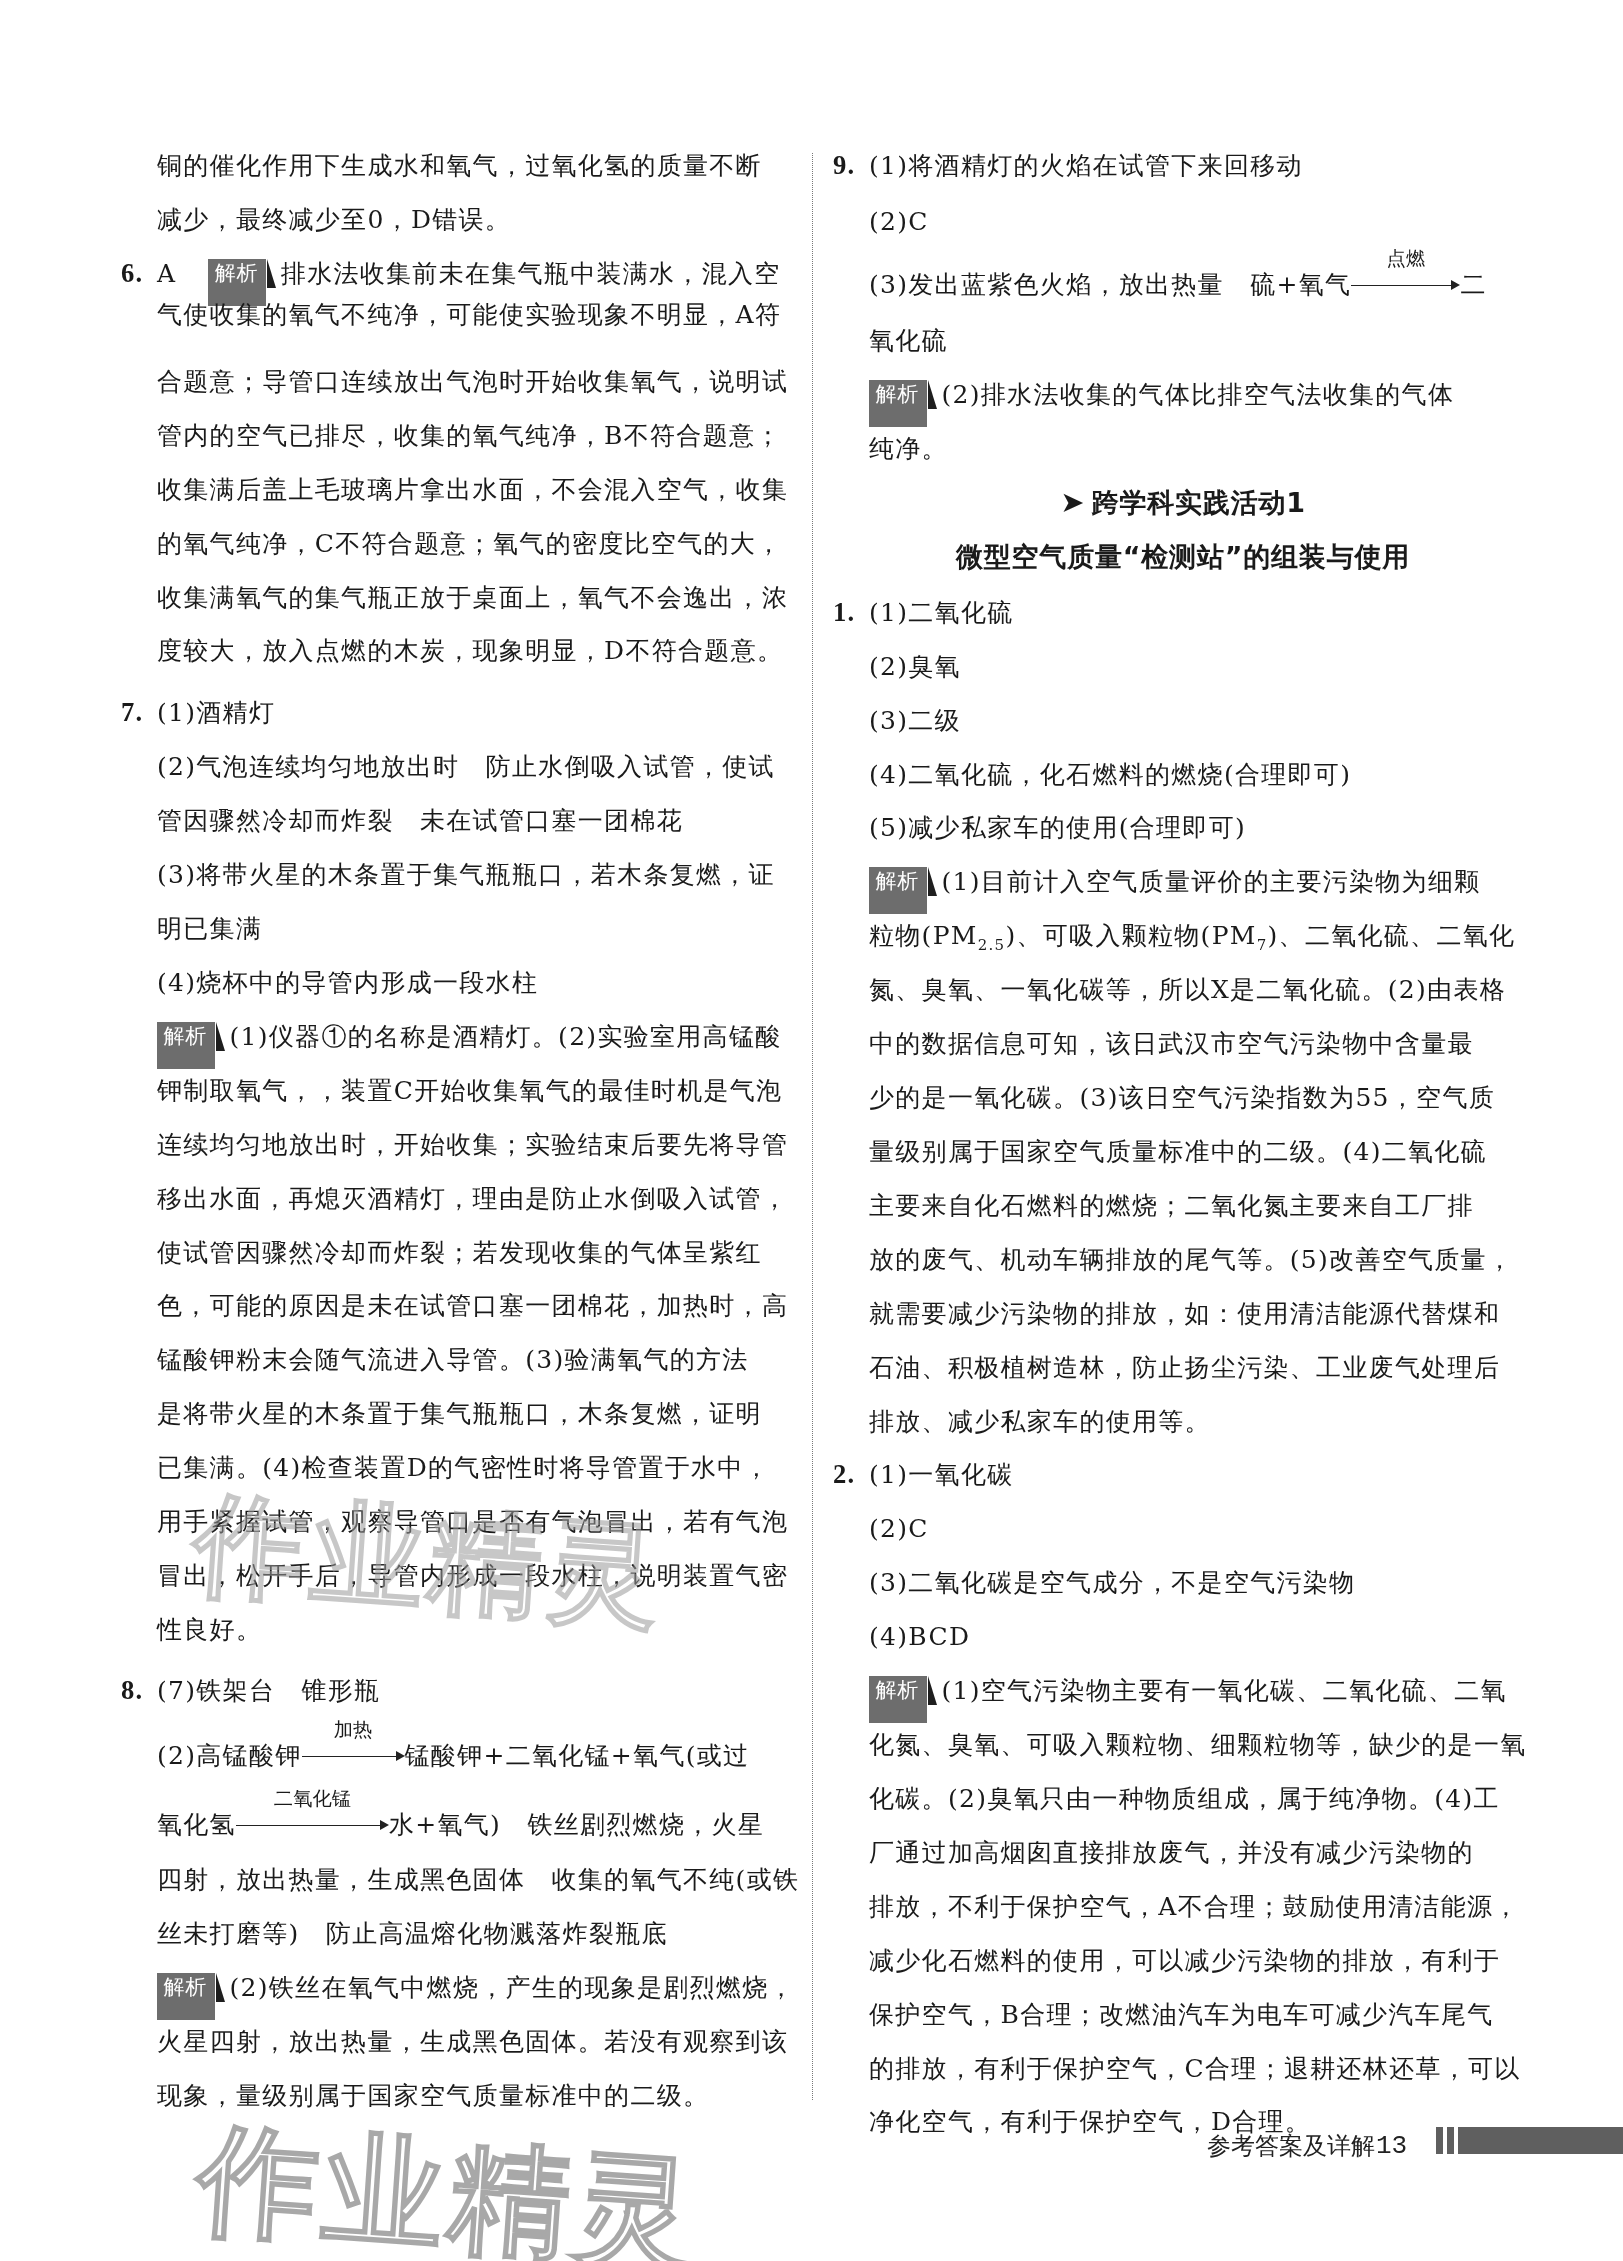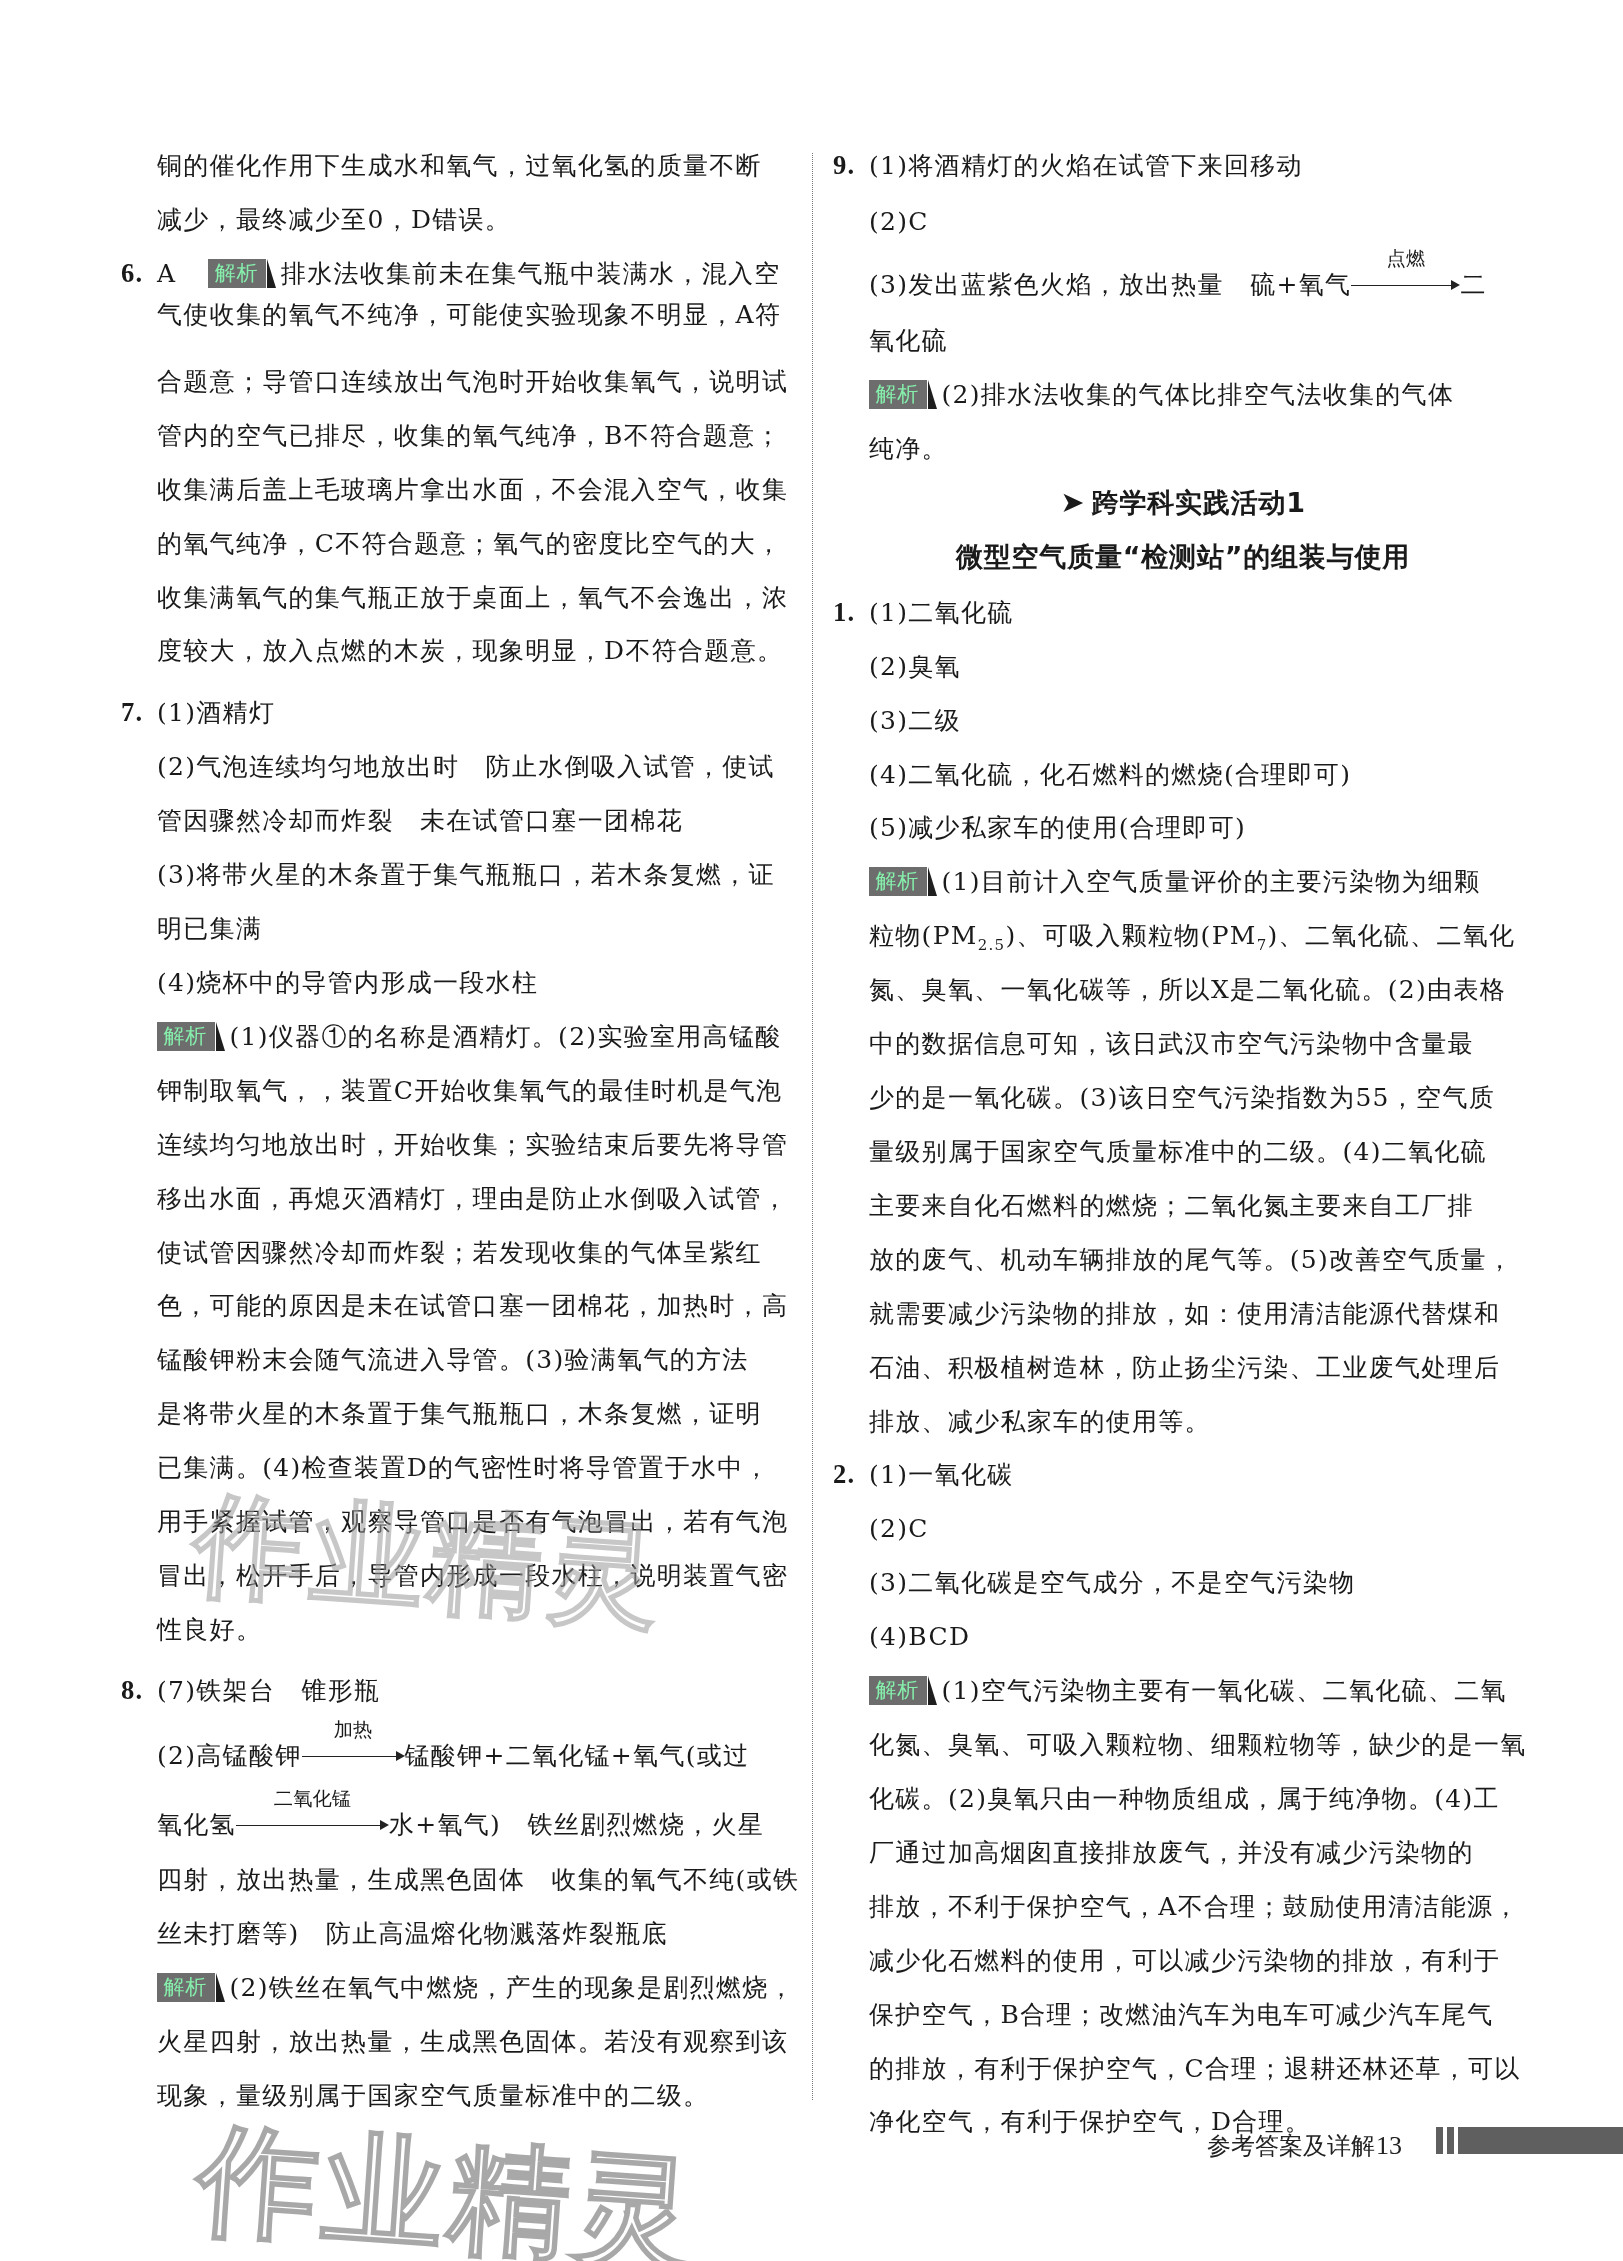--- a/index.html
+++ b/index.html
@@ -6,38 +6,38 @@
   body{width:1623px;height:2261px;position:relative;overflow:hidden;
        font-family:"DejaVu Serif","Liberation Serif",serif;color:#1a1a1a;}
   .col{position:absolute;top:0;}
   .col-left{left:121px;width:668px;}
   .col-right{left:833px;width:668px;}
   .divider{position:absolute;left:812px;top:153px;width:0;height:1947px;
            border-left:1.6px dotted #777;}
   .line{position:absolute;left:36px;right:0;height:53px;line-height:53px;
         font-size:25px;white-space:nowrap;letter-spacing:1.3px;}
   .qnum{position:absolute;left:-36px;font-weight:bold;font-family:"Liberation Serif",serif;font-size:26.6px;}
-  .badge{display:inline-block;position:relative;height:29px;line-height:29px;padding:0 8px 0 6.4px;
-         background:#6d6d6d;color:#86efac;font-family:"DejaVu Sans","Liberation Sans",sans-serif;
+  .badge{display:inline-block;position:relative;height:47px;line-height:29px;padding:0 8px 0 6.4px;
+         background:#6d6d6d;color:#ffffff;font-family:"DejaVu Sans","Liberation Sans",sans-serif;
          font-size:21px;letter-spacing:0.8px;vertical-align:2.4px;margin-right:14.5px;}
   .badge:after{content:"";position:absolute;right:-9.7px;top:0;width:0;height:0;
          border-bottom:29px solid #1e1e1e;border-right:9.7px solid transparent;}
   .rx{display:inline-block;position:relative;vertical-align:top;text-align:center;}
   .rx .cond{position:absolute;left:0;right:0;top:-11.3px;font-size:19.3px;line-height:24px;letter-spacing:0;}
   .rx .arrow{display:inline-block;position:relative;height:53px;}
   .rx .arrow:before{content:"";position:absolute;left:0;right:8px;top:26.6px;border-top:1.6px solid #222;}
   .rx .arrow:after{content:"";position:absolute;right:0;top:22px;border-left:9.7px solid #222;
          border-top:5.6px solid transparent;border-bottom:5.6px solid transparent;}
   sub{font-size:15px;vertical-align:-6.4px;line-height:0;}
   .sec-title{position:absolute;left:0;right:0;text-align:center;font-family:"DejaVu Sans","Liberation Sans",sans-serif;
              font-weight:bold;font-size:27px;letter-spacing:0.8px;height:53px;line-height:53px;}
   .sec-title .chev{font-size:29px;margin-right:6.4px;}
   .footer{position:absolute;top:2122px;height:48px;line-height:48px;}
   .footer-label{position:absolute;left:1207px;font-family:"DejaVu Sans","Liberation Sans",sans-serif;font-size:24px;color:#222;}
-  .footer-page{position:absolute;left:1376px;font-family:Liberation Serif, serif;font-size:26px;color:#222;}
+  .footer-page{position:absolute;left:1376px;font-family:Liberation Mono, monospace;font-size:26px;color:#222;}
   .footer-bar1{position:absolute;left:1436px;top:2127px;width:7.2px;height:26.6px;background:#5f5f5f;}
   .footer-bar2{position:absolute;left:1447px;top:2127px;width:7.2px;height:26.6px;background:#5f5f5f;}
   .footer-bar3{position:absolute;left:1458px;top:2127px;width:165px;height:26.6px;background:#5f5f5f;}
   .watermark{position:absolute;font-family:"DejaVu Sans","Liberation Sans",sans-serif;font-weight:bold;
              color:transparent;-webkit-text-stroke:1.6px #9a9a9a;letter-spacing:4.8px;pointer-events:none;}
   .wm1{left:193px;top:1485px;font-size:113px;transform:rotate(4deg);opacity:.55;}
   .wm2{left:197px;top:2116px;font-size:121px;transform:rotate(4deg);opacity:.85;}
 </style>
 </head>
 <body>

